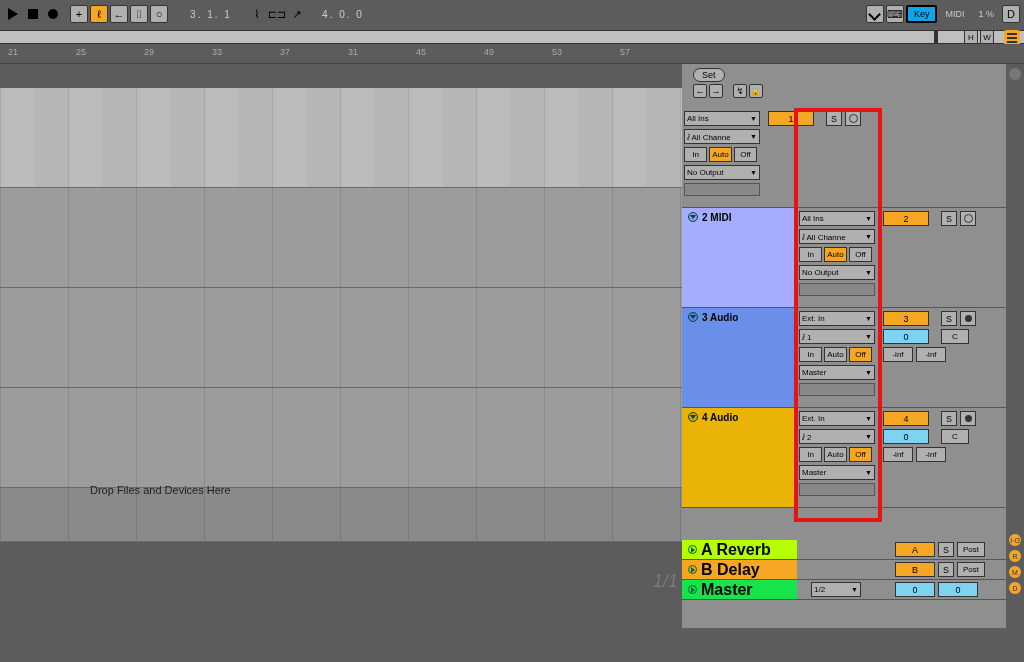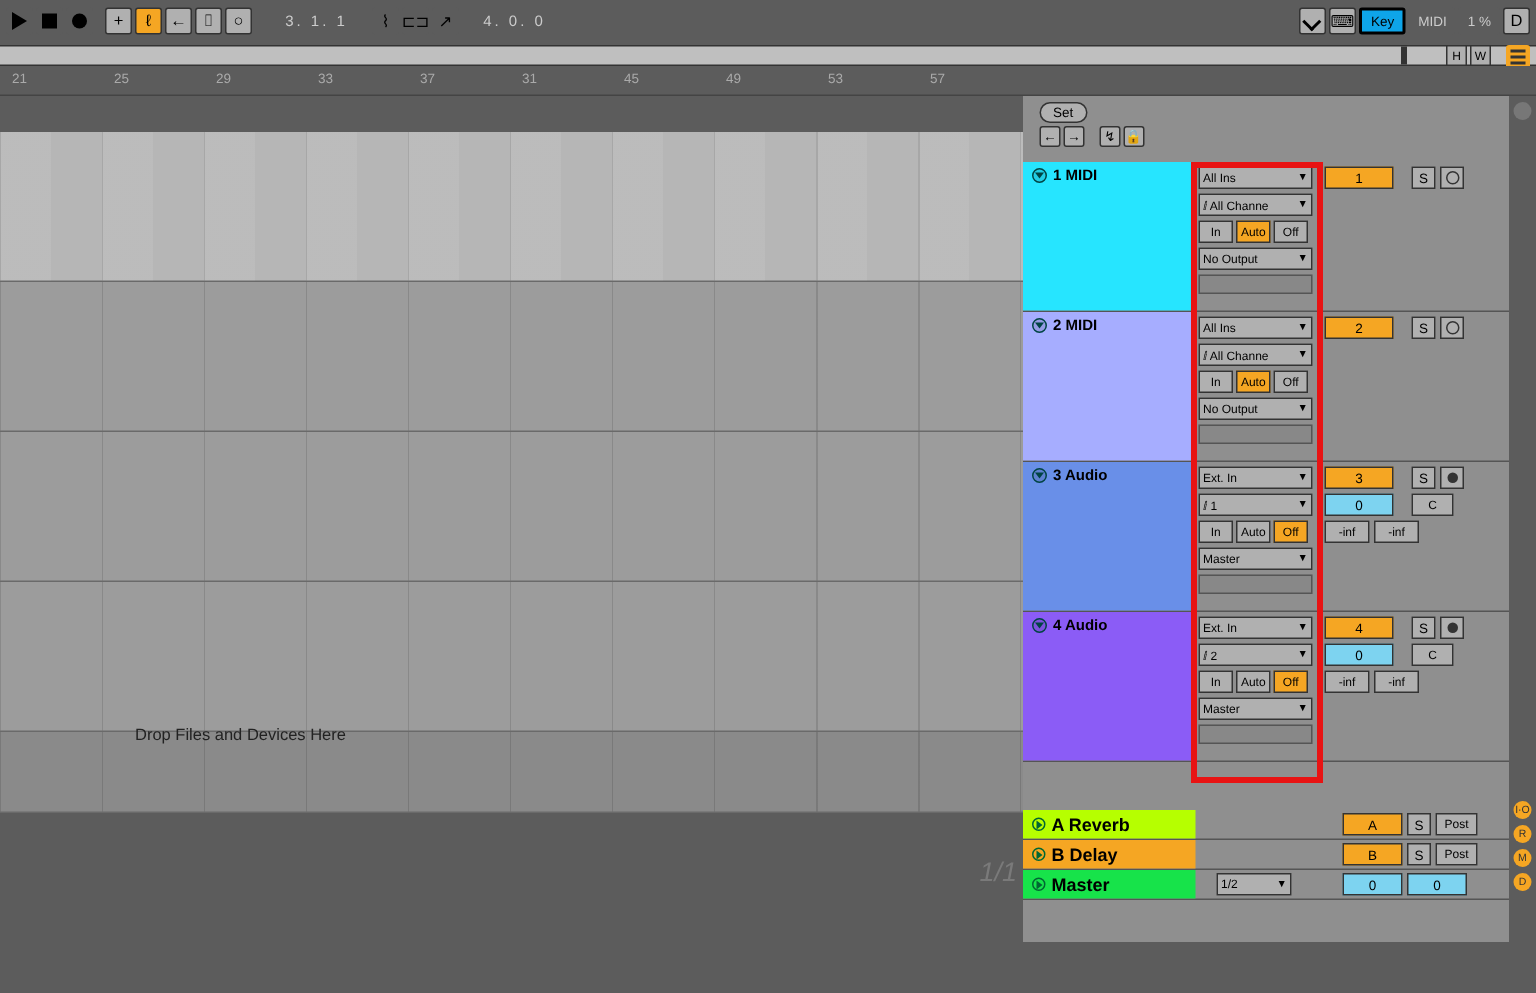--- a/index.html
+++ b/index.html
@@ -69,38 +69,38 @@
   .sq{width:16px;height:15px;border:1px solid #333;background:#b0b0b0;display:flex;align-items:center;justify-content:center;font-size:9px;}
   .sq.dot::after{content:"";width:7px;height:7px;border-radius:50%;background:#333;}
   .sq.ring::after{content:"";width:7px;height:7px;border-radius:50%;border:1px solid #333;}
   .sq.wide{width:28px;font-size:8px;}
   .inf{width:30px;height:15px;border:1px solid #333;background:#b0b0b0;display:flex;align-items:center;justify-content:center;font-size:8px;}
 
   .red-box{ position:absolute; border:4px solid #e81313; pointer-events:none; }
 
   
   .return-row{ display:flex; height:20px; border-bottom:1px solid #555;}
-  .ret-title{ width:115px; font-size:12px; font-weight:bold; padding:2px 6px; display:flex; align-items:center; gap:4px;}
+  .ret-title{ width:115px; font-size:16px; font-weight:bold; padding:2px 6px; display:flex; align-items:center; gap:4px;}
   .ret-title .pfold{width:9px;height:9px;border:1px solid #063;border-radius:50%;display:flex;align-items:center;justify-content:center;}
   .ret-title .pfold::after{content:"";width:0;height:0;border-top:3px solid transparent;border-bottom:3px solid transparent;border-left:4px solid #063;}
   .ret-io{width:82px;display:flex;align-items:center;padding:2px;margin-left:12px;}
   .ret-mix{flex:1;display:flex;align-items:center;gap:3px;padding:2px 4px;}
 
   
   .gutter{ position:absolute; right:0; top:0; bottom:0; width:18px; background:#5c5c5c; display:flex; flex-direction:column; align-items:center; padding-top:4px; gap:4px;}
   .gdot{width:12px;height:12px;border-radius:50%;background:#6a6a6a;}
   .gdot.o{background:#f5a623;font-size:7px;display:flex;align-items:center;justify-content:center;color:#333;}
 
   
   .btm-ruler{ position:absolute; bottom:14px; left:0; right:342px; height:20px; background:#5c5c5c; color:#aaa; font-size:9px;}
   .btm-ruler span{position:absolute; top:4px;}
   .fraction{position:absolute; right:346px; bottom:36px; font-size:18px; color:#7a7a7a; font-style:italic;margin-left:40px;}
 
   
-  .c-cyan{background:#26e5ff;} .c-lav{background:#a6adff;} .c-blue{background:#698fe8;} .c-dblue{background:#8b5cf6;}
+  .c-cyan{background:#26e5ff;} .c-lav{background:#a6adff;} .c-blue{background:#698fe8;} .c-dblue{background:#eab308;}
   .c-lime{background:#b6ff00;} .c-orange{background:#f5a623;color:#000;} .c-green{background:#17e34a;}
 
 </style>
 </head>
 <body>
 
 <div class="topbar">
   <div class="tb-grp">
     <div class="tb-btn dark">
         <div class="icon-play"></div>
@@ -199,24 +199,20 @@
         <div class="mini">←</div>
         <div class="mini">→</div>
         <div style="width:6px"></div>
         <div class="mini">↯</div>
         <div class="mini">🔒</div>
       </div>
     </div>
 
     <div id="tracks-mount">
         <div class="track-row">
-          <div class="track-title c-cyan">
-            <div class="fold"></div>
-            <span>1 MIDI</span>
-          </div>
           <div class="io-col">
             <div class="drop">
               <span>All Ins</span>
             </div>
             <div class="drop">
               <span>ⅈ All Channe</span>
             </div>
             <div class="mon-row">
               <div class="mon">In</div>
               <div class="mon on">Auto</div>

